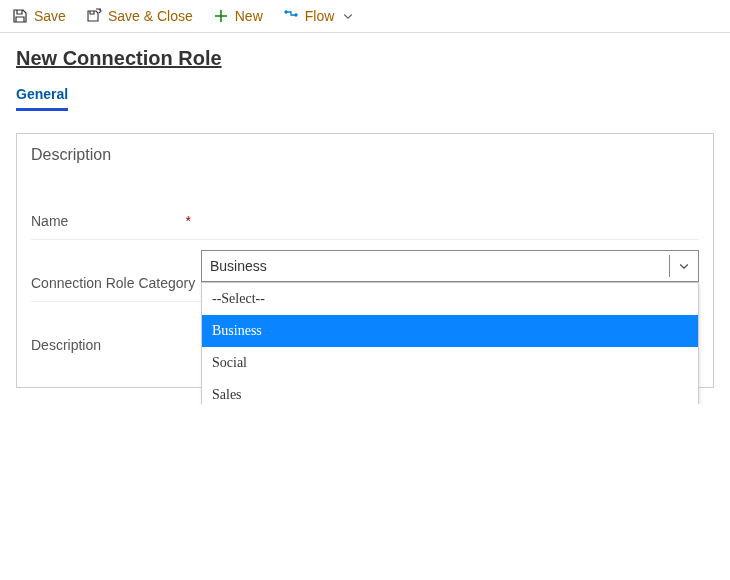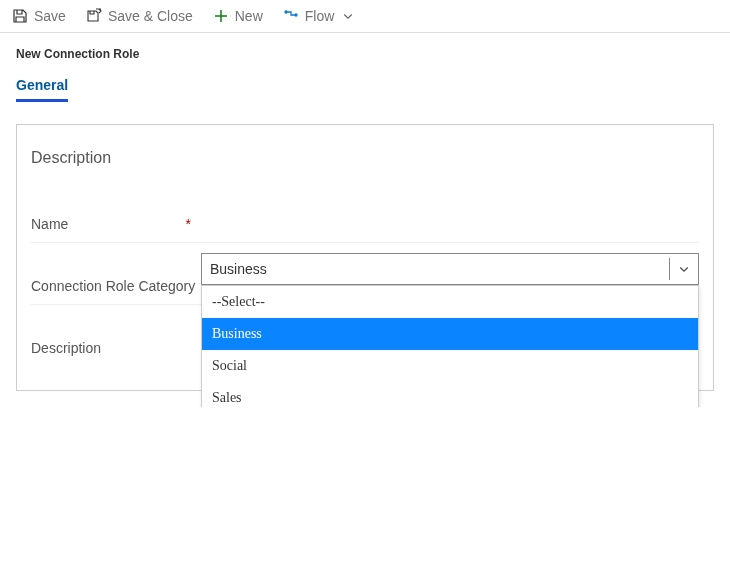--- a/index.html
+++ b/index.html
@@ -16,52 +16,53 @@
     align-items: center;
     padding: 8px 12px;
     border-bottom: 1px solid #ddd;
     gap: 20px;
   }
   .tb-btn {
     display: flex;
     align-items: center;
     gap: 6px;
     cursor: pointer;
-    color: #737373;
+    color: #a16207;
     font-size: 14px;
   }
   .tb-icon { width:16px; height:16px; display:inline-flex; align-items:center; justify-content:center; }
   .page-header {
     padding: 14px 16px 4px 16px;
   }
   .page-title {
-    font-size: 12px;
+    font-size: 20px;
     font-weight: 600;
     margin: 0 0 10px 0;
+    text-decoration: underline;
   }
   .tabs {
     display:flex;
     gap:20px;
     padding: 0 0 0 0;
     border-bottom: none;
   }
   .tab {
     padding: 6px 0;
     cursor:pointer;
     color:#444;
   }
   .tab.active {
     color:#005A9E;
     font-weight:600;
     border-bottom: 3px solid #1d4ed8;
   }
   .section-box {
     margin: 18px 16px 16px 16px;
     border: 1px solid #ccc;
-    padding: 24px 14px 24px 14px;
+    padding: 12px 14px 24px 14px;
     position: relative;
   }
   .section-title {
     font-size: 16px;
     color: #555;
     margin-bottom: 14px;
   }
   .form-row {
     display:flex;
     align-items:flex-start;

